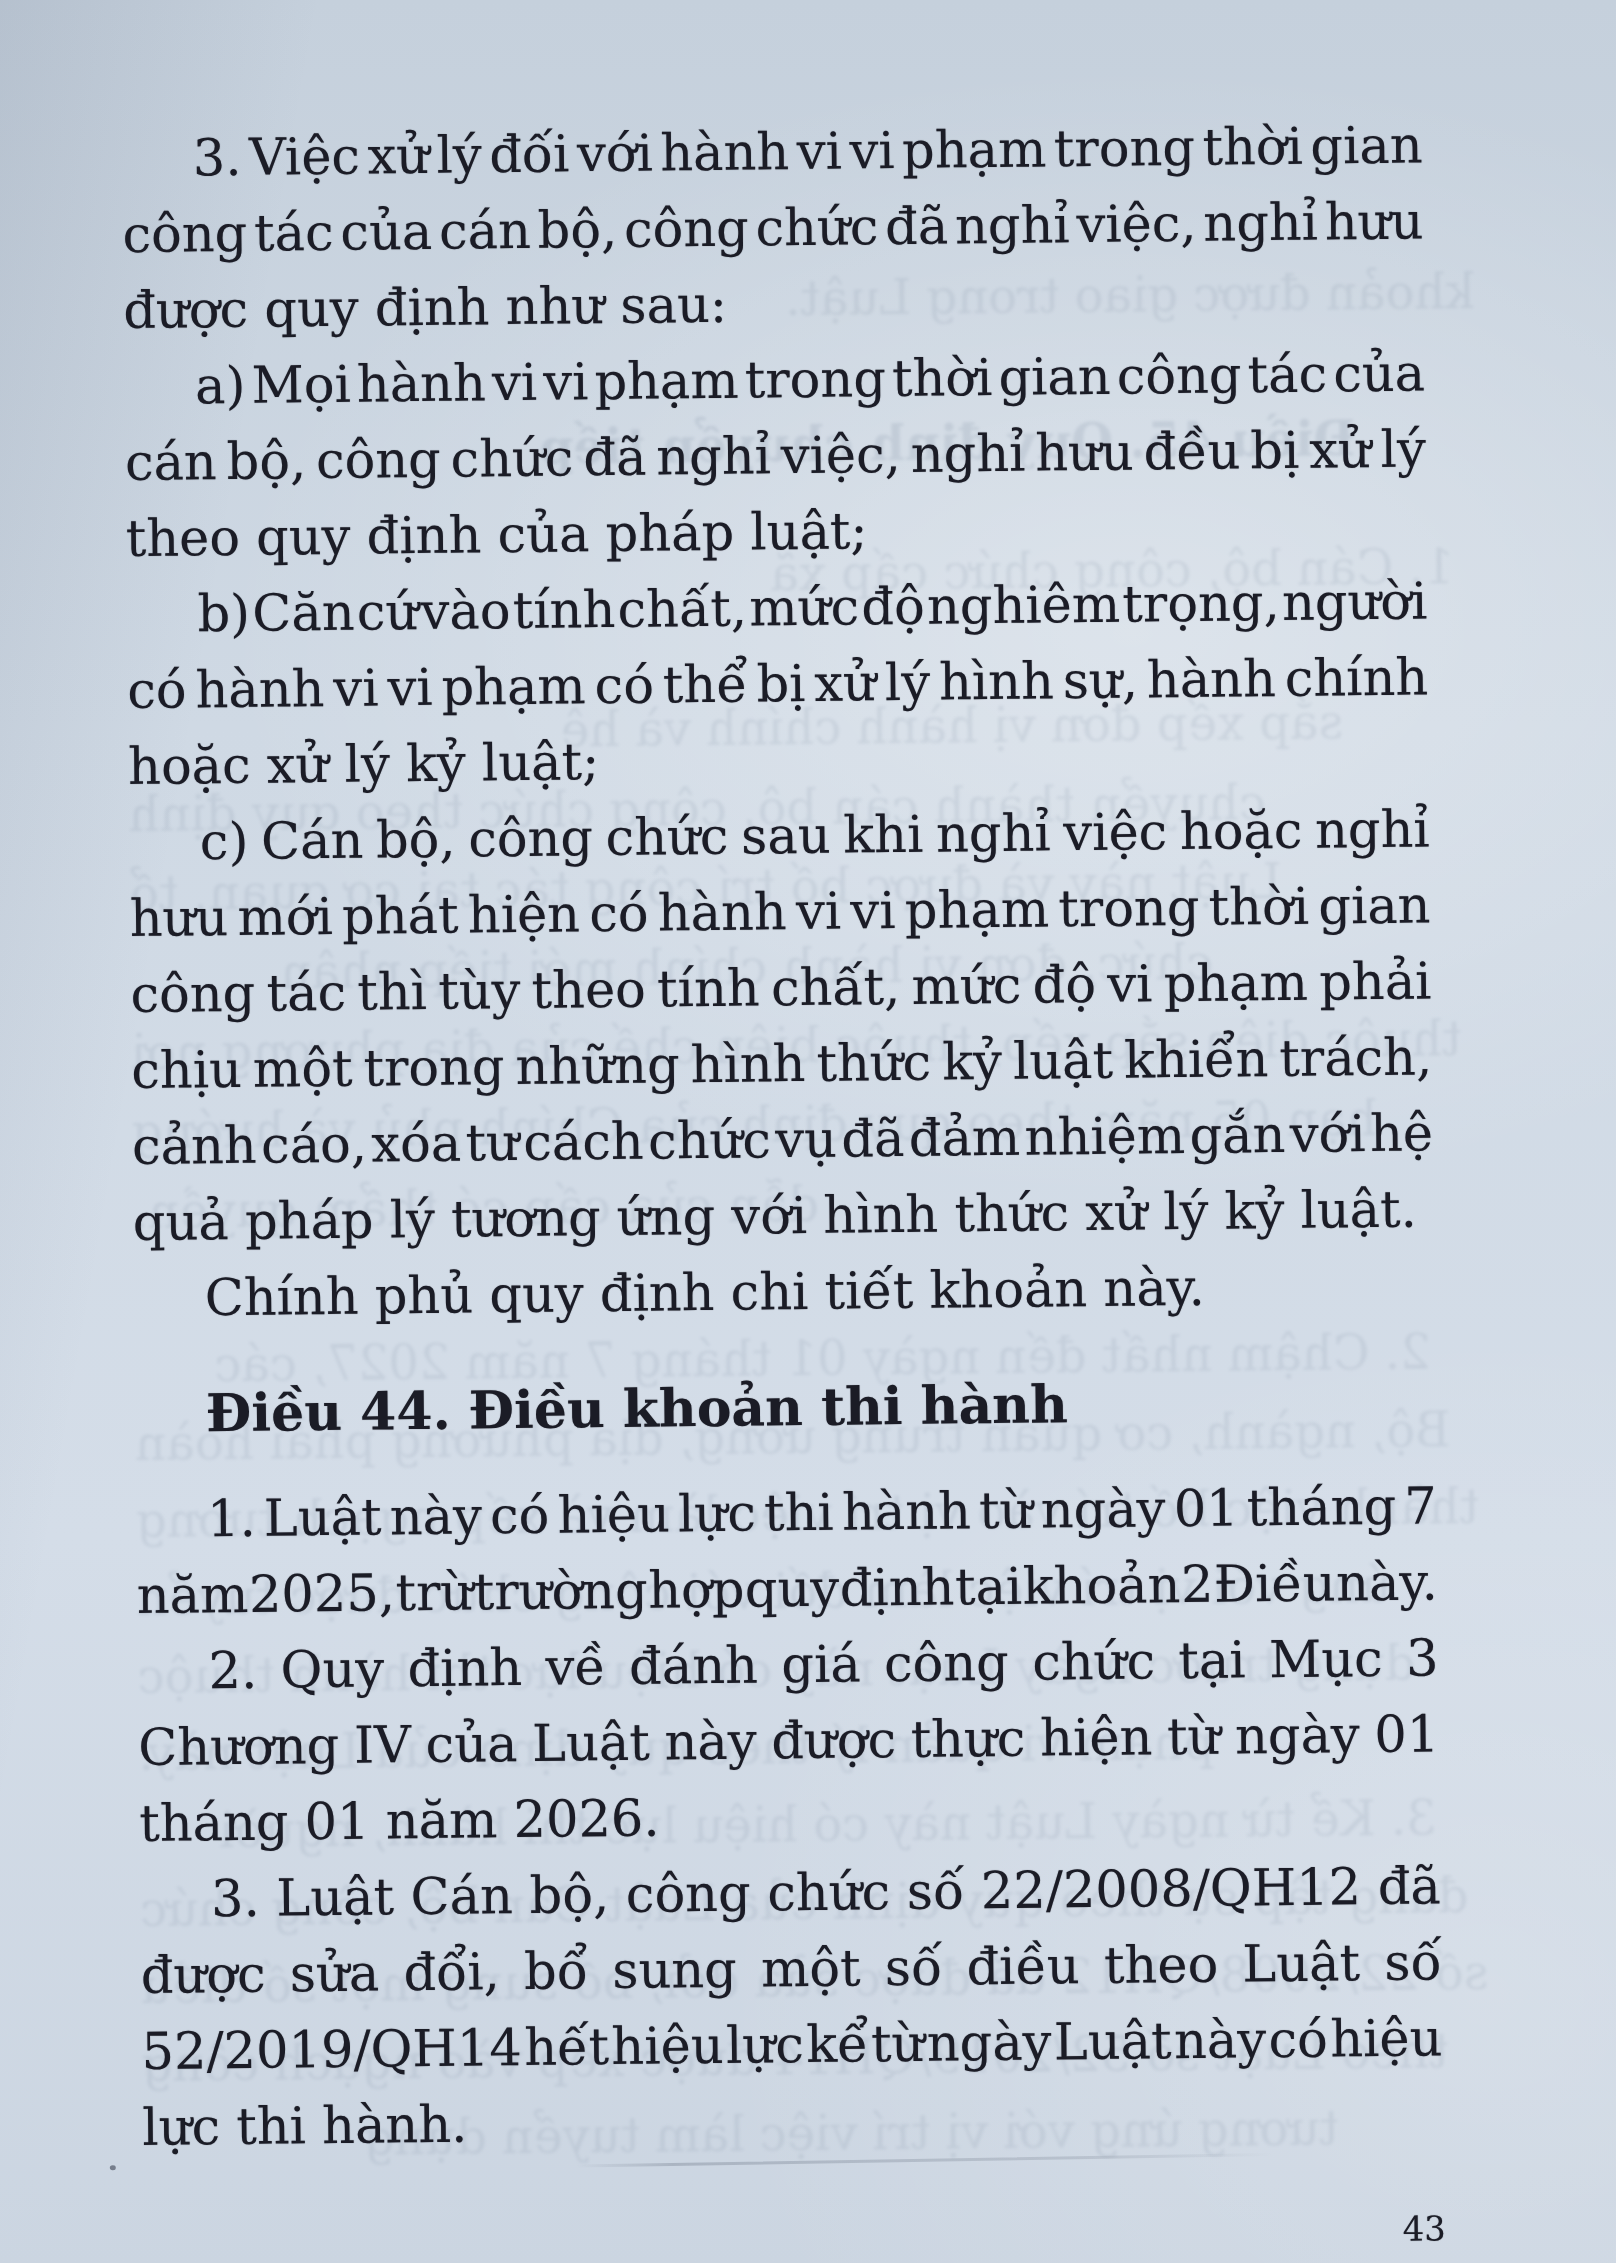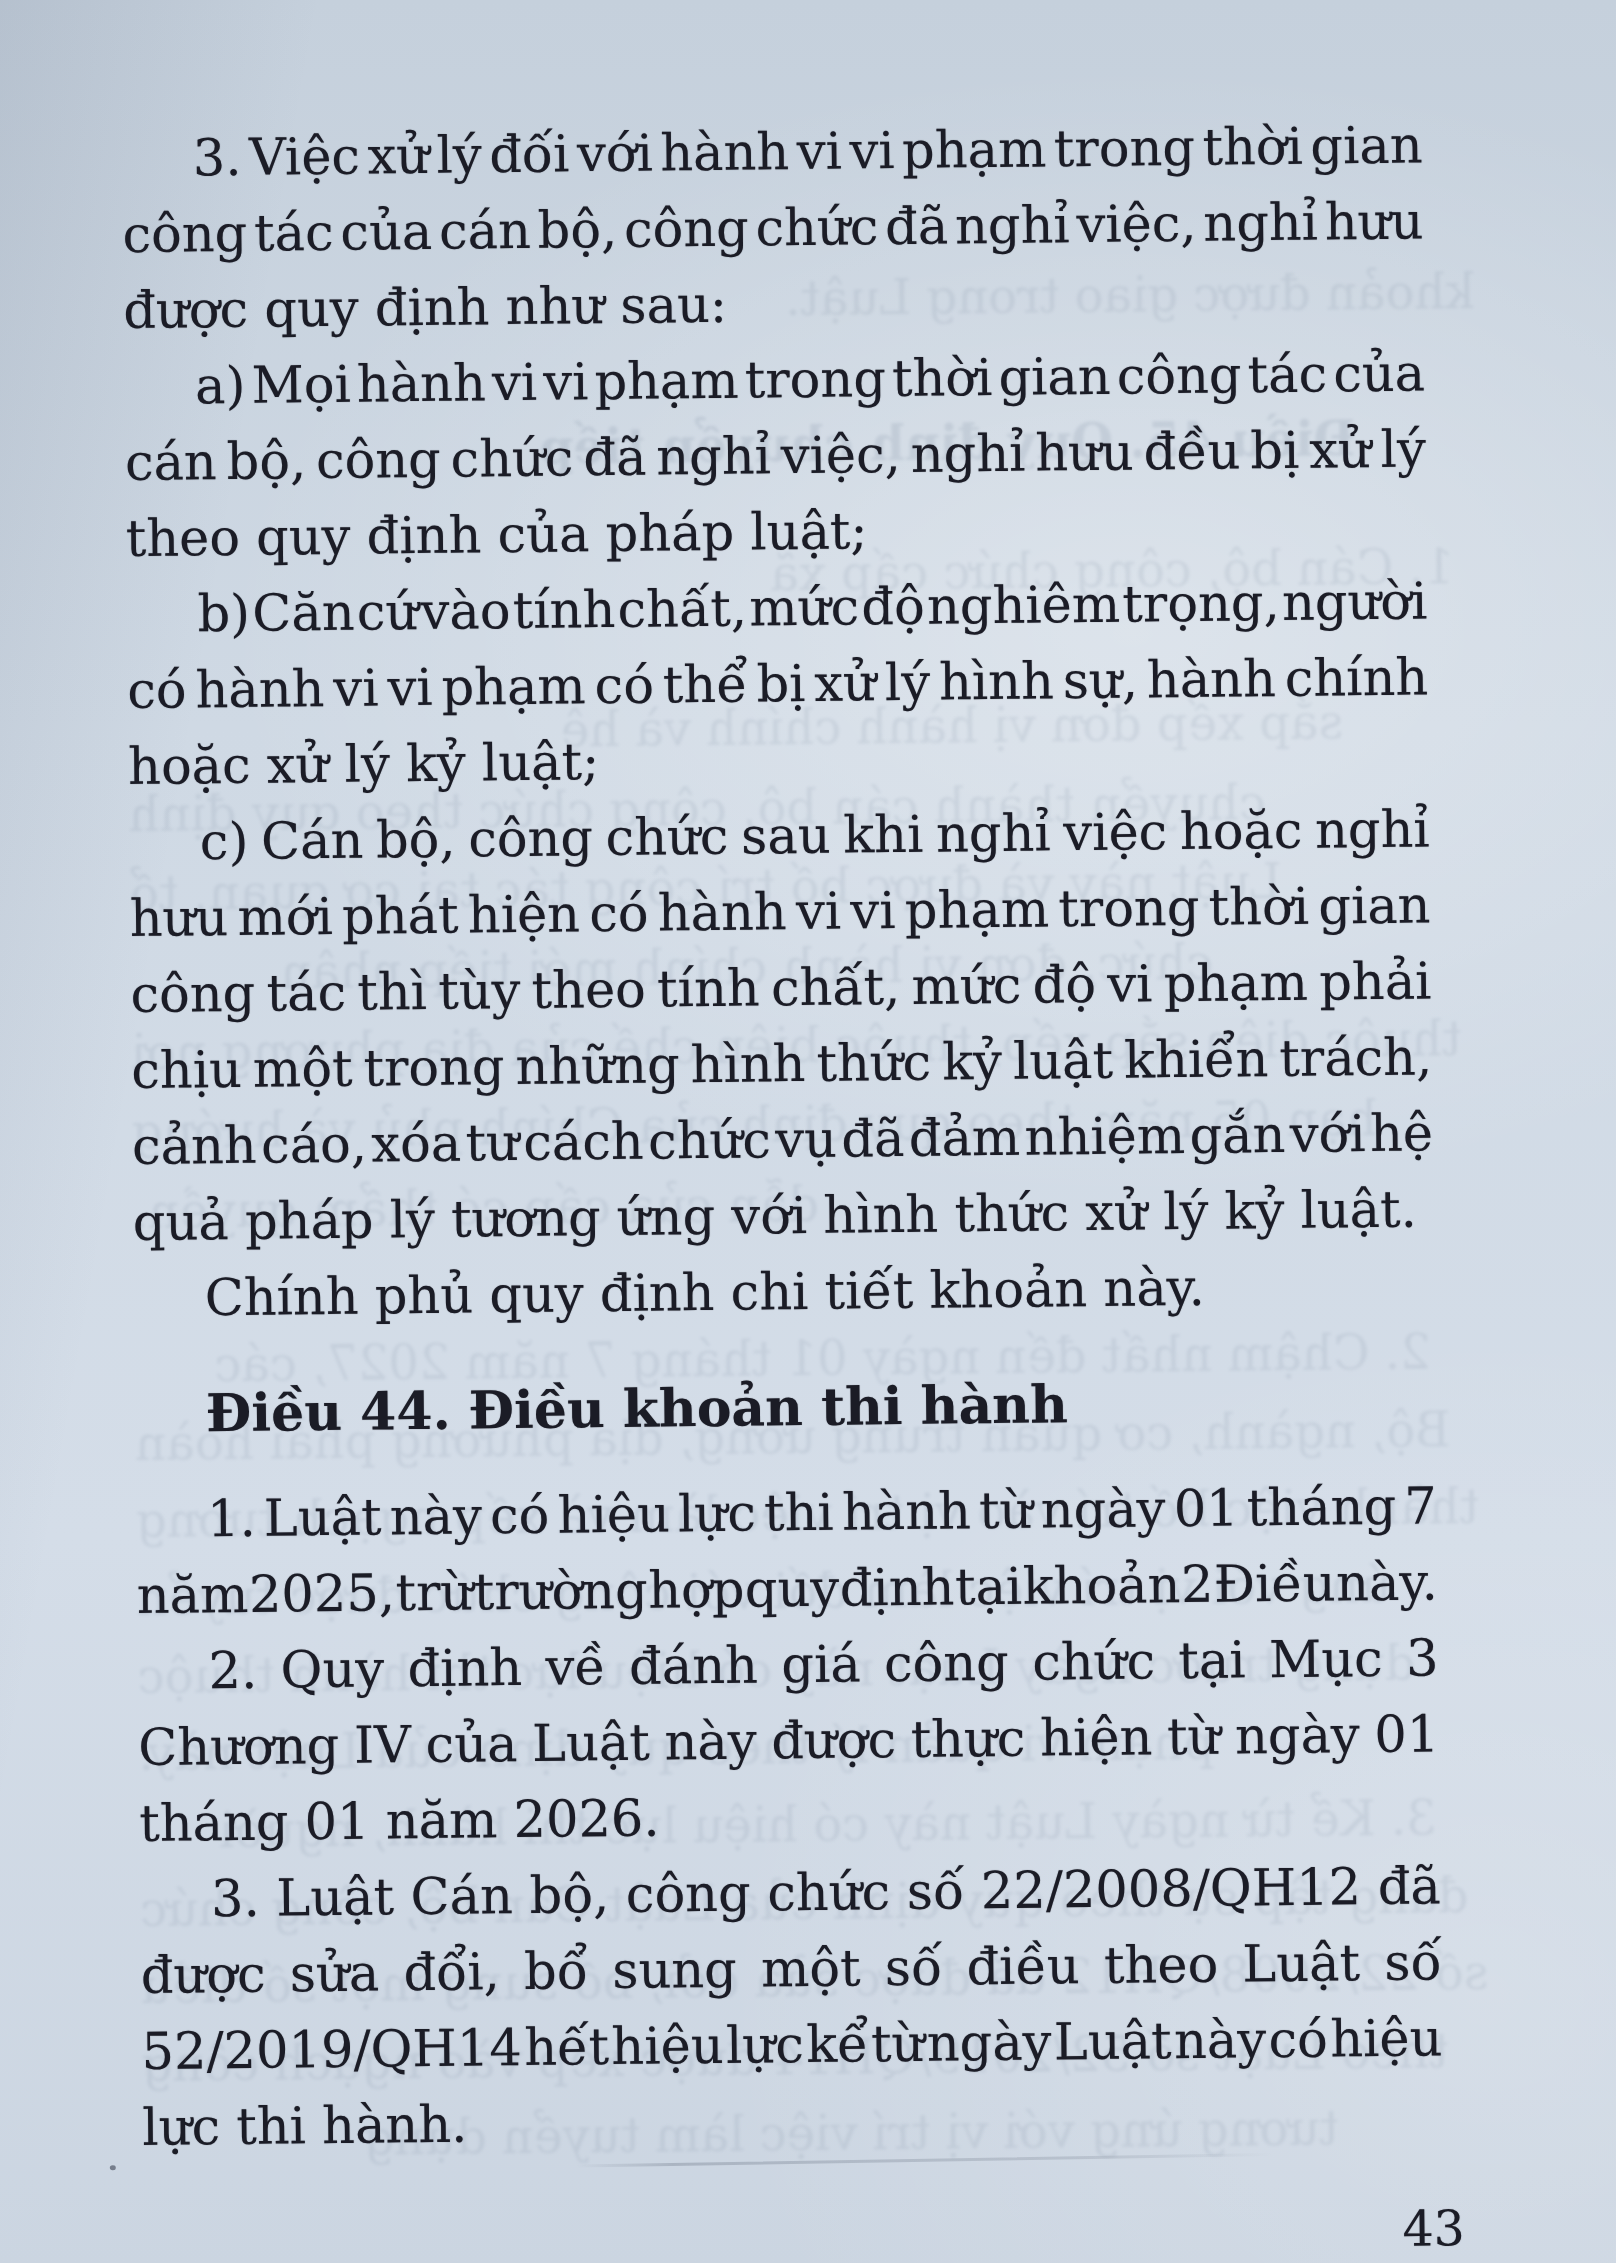--- a/index.html
+++ b/index.html
@@ -51,21 +51,21 @@
   .heading {
     font-weight: bold;
     font-size: 52px;
     padding-left: 71px;
     margin: 39px 0 30px 0;
     white-space: nowrap;
   }
   .page-number {
     position: absolute;
     left: 1391px; top: 2209px;
-    font-size: 49px; line-height: 53px;
+    font-size: 34px; line-height: 53px;
     color: var(--ink, #1b1c26);
     text-shadow: 0 0 1.1px rgba(27,28,38,.45);
   }
   .stray-line {
     position: absolute;
     left: 565px; top: 2160px;
     width: 697px; height: 2.6px;
     border-radius: 1.8px;
     transform: rotate(-0.35deg);
     background: linear-gradient(90deg, rgba(100,110,126,0), rgba(100,110,126,.32) 14%, rgba(100,110,126,.22) 72%, rgba(100,110,126,0));

